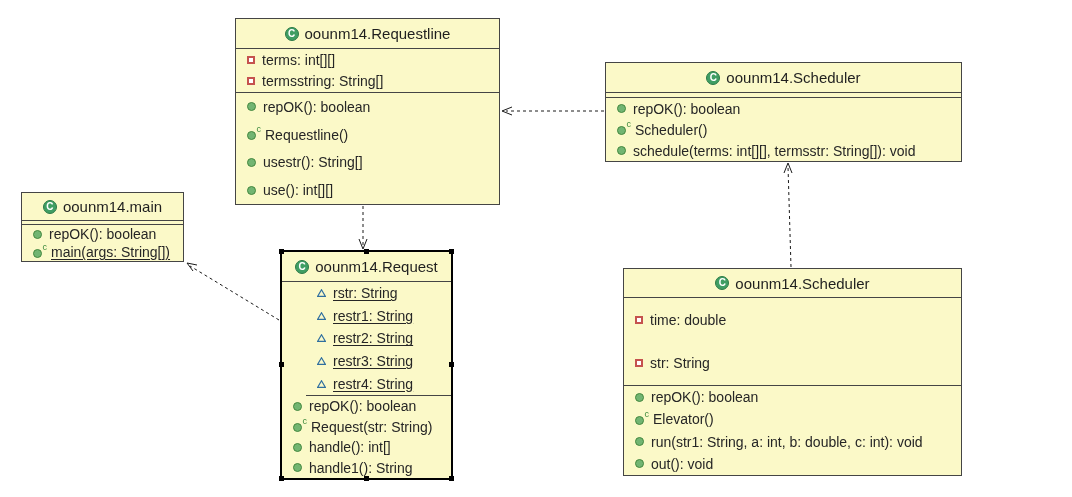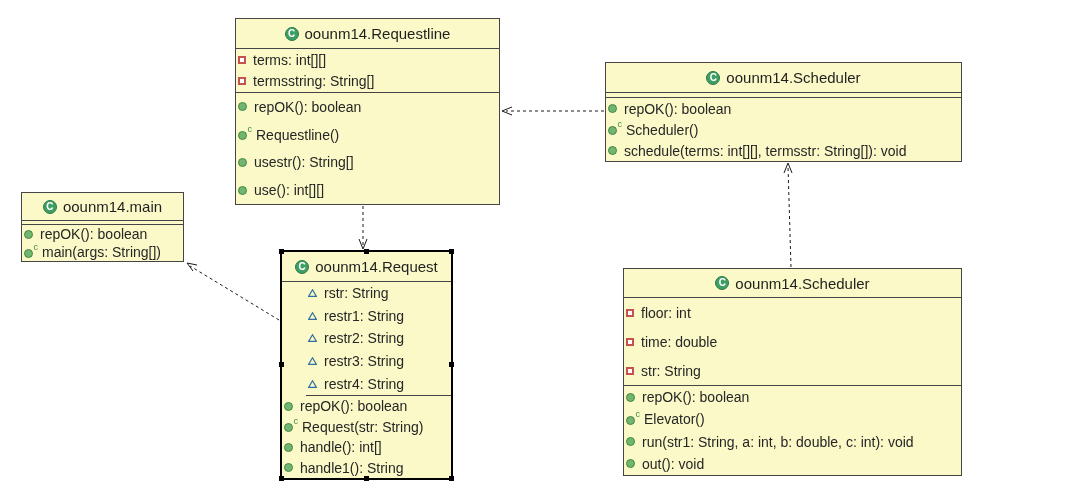--- a/index.html
+++ b/index.html
@@ -9,24 +9,24 @@
   .class-box{position:absolute;background:#fbf9c8;border:1px solid #454545;box-sizing:border-box;
              color:#262626;display:flex;flex-direction:column;}
   .class-box.selected{border:2px solid #000000;}
   .title{display:flex;align-items:center;justify-content:center;gap:6px;
          border-bottom:1px solid #454545;font-size:15px;flex:none;box-sizing:border-box;color:#1f1f1f;}
   .cls-icon{width:14px;height:14px;border-radius:50%;background:#3f9e63;border:1px solid #2c7a47;
             color:#fff;font-size:10px;font-weight:bold;display:flex;align-items:center;
             justify-content:center;box-sizing:border-box;flex:none;line-height:1;}
   .compartment{display:flex;flex-direction:column;box-sizing:border-box;flex:none;}
   .compartment.fields{border-bottom:1px solid #454545;}
-  .member{display:flex;align-items:center;gap:7px;padding-left:2px;font-size:14px;flex:1;
+  .member{display:flex;align-items:center;gap:7px;padding-left:11px;font-size:14px;flex:1;
           white-space:nowrap;overflow:hidden;}
   .mlabel{line-height:1;}
-  .static-label{text-underline-offset:2px;}
+  .static-label{text-decoration:underline;text-underline-offset:2px;}
   .fsq{width:8px;height:8px;border:2px solid #c5524e;background:#fff;box-sizing:border-box;flex:none;}
   .dot{width:9px;height:9px;border-radius:50%;background:#72b572;border:1px solid #44883f;
        box-sizing:border-box;flex:none;display:block;}
   .ctor{position:relative;width:11px;height:11px;flex:none;}
   .ctor .dot{position:absolute;left:0;bottom:0;}
   .ctor-c{position:absolute;top:-4px;right:-3px;color:#3e8a3e;font-size:9px;line-height:1;}
   .tri{width:9px;height:9px;flex:none;display:flex;align-items:center;}
   .handle{position:absolute;width:5px;height:5px;background:#000;}
 </style>
 </head>
@@ -212,24 +212,20 @@
   </div>
 
   <div class="class-box" style="left:623px;top:268px;width:339px;height:208px;">
     <div class="title" style="height:29px;">
       <span class="cls-icon">C</span>
       <span>oounm14.Scheduler</span>
     </div>
     <div class="compartment fields" style="height:88px;">
       <div class="member">
         <span class="fsq"></span>
-        <span class="mlabel">floor: int</span>
-      </div>
-      <div class="member">
-        <span class="fsq"></span>
         <span class="mlabel">time: double</span>
       </div>
       <div class="member">
         <span class="fsq"></span>
         <span class="mlabel">str: String</span>
       </div>
     </div>
     <div class="compartment" style="flex:1;">
       <div class="member">
         <span class="dot"></span>

